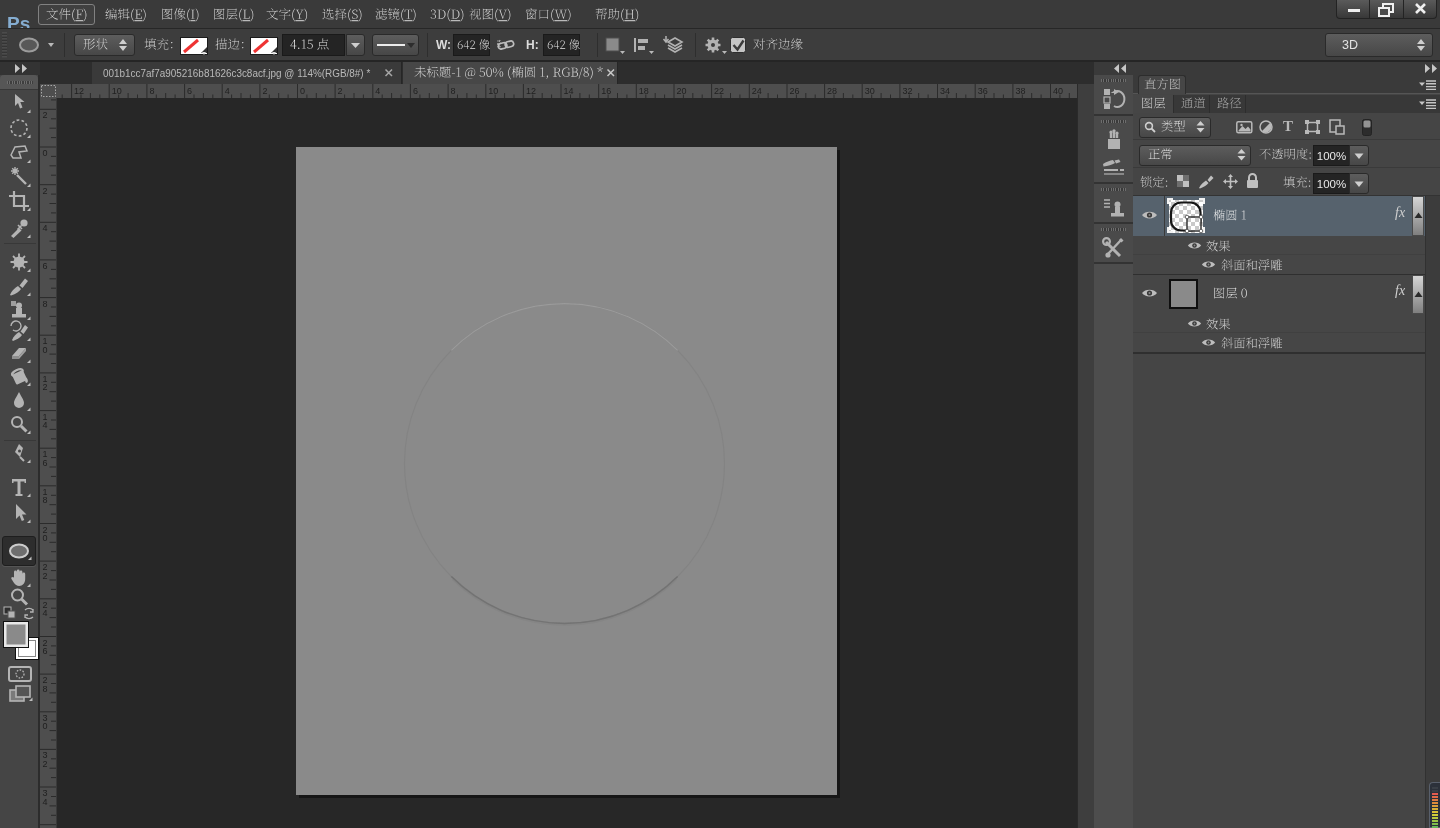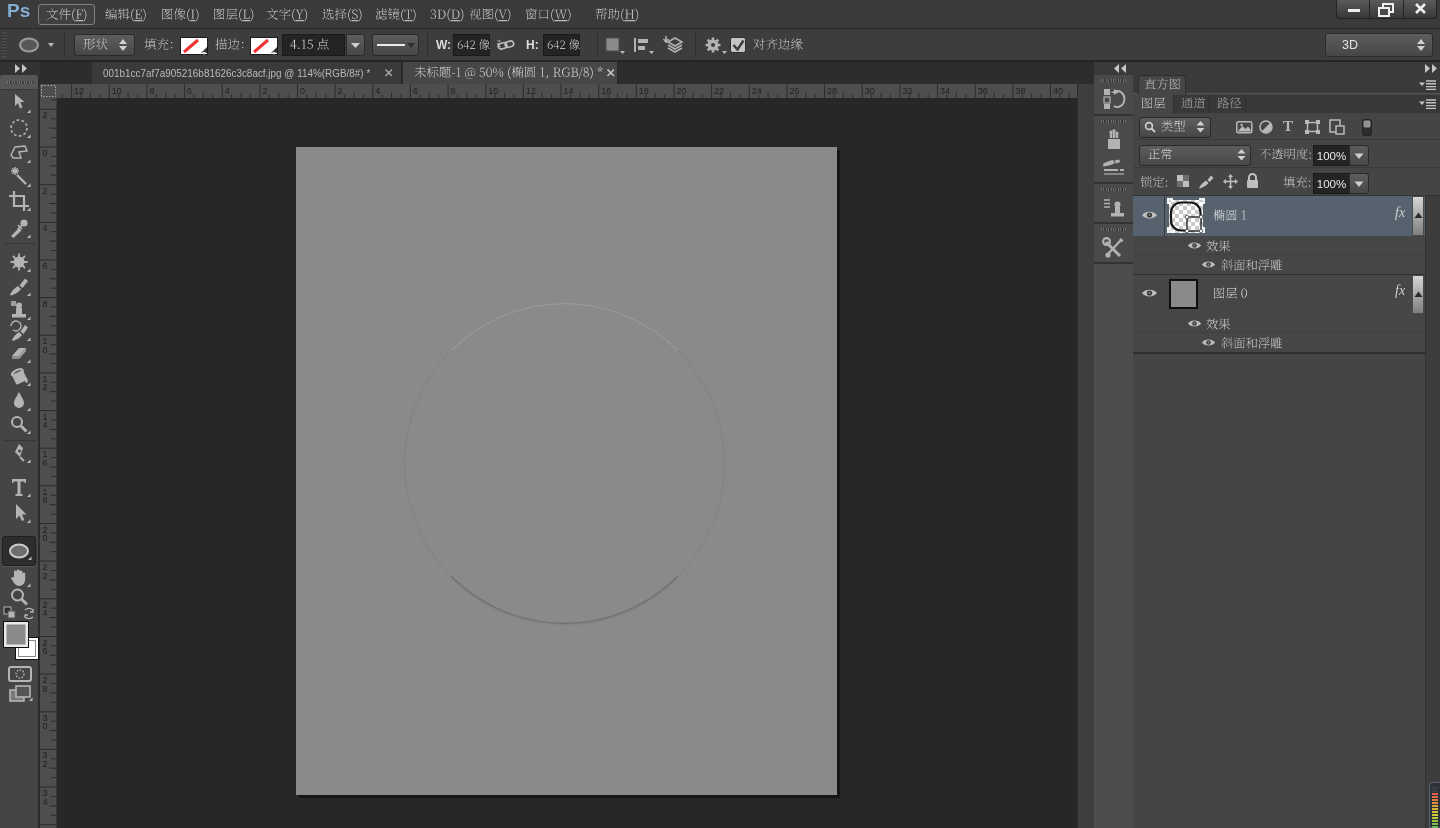--- a/index.html
+++ b/index.html
@@ -4,21 +4,21 @@
 html,body{width:1440px;height:828px;overflow:hidden;background:#3a3a3a;
 font-family:"Liberation Sans",sans-serif;}
 #app{position:relative;width:1440px;height:828px}
 .a{position:absolute}
 svg.t{position:absolute;overflow:visible}
 .dd{background:linear-gradient(#5d5d5d,#474747);border:1px solid #2a2a2a;border-radius:3px}
 .vbox{background:#242424;border:1px solid #1a1a1a;color:#e8e8e8}
 </style></head><body>
 <div id="app">
 <div class="a" style="left:0;top:0;width:1440px;height:28px;background:#3a3a3a"></div>
-<div class="a" style="left:7px;top:0;width:34px;height:23px;color:#85add1;font-size:19px;font-weight:bold;letter-spacing:0px">Ps</div>
+<div class="a" style="left:7px;top:13px;width:34px;height:23px;color:#85add1;font-size:19px;font-weight:bold;letter-spacing:0px">Ps</div>
 <div class="a" style="left:38px;top:4px;width:57px;height:21px;border:1px solid #818181;border-radius:3px;background:#404040"></div>
 <svg class="t" style="left:45px;top:8px" width="44" height="17">
       <path d="M6.2 0.3Q6.8 0.6 7.3 0.9Q7.7 1.2 7.9 1.5Q8.1 1.8 8.2 2.1Q8.3 2.3 8.2 2.5Q8.2 2.6 8.1 2.7Q7.9 2.7 7.8 2.6Q7.7 2.2 7.4 1.8Q7.1 1.4 6.7 1.1Q6.4 0.7 6.0 0.5ZM10.8 3.1Q10.3 4.7 9.6 6.0Q8.8 7.4 7.7 8.4Q6.6 9.5 5.1 10.3Q3.6 11.2 1.7 11.7L1.6 11.5Q4.0 10.7 5.7 9.5Q7.4 8.3 8.5 6.7Q9.5 5.1 10.0 3.1ZM11.9 2.3Q11.9 2.3 12.0 2.4Q12.1 2.5 12.3 2.6Q12.5 2.8 12.6 2.9Q12.8 3.0 12.9 3.2Q12.9 3.4 12.6 3.4H1.7L1.6 3.0H11.4ZM4.4 3.1Q4.8 4.7 5.6 6.0Q6.4 7.3 7.5 8.3Q8.6 9.3 10.0 10.0Q11.4 10.7 13.1 11.1L13.0 11.2Q12.8 11.2 12.6 11.3Q12.5 11.4 12.4 11.7Q10.7 11.2 9.4 10.4Q8.1 9.7 7.0 8.6Q6.0 7.6 5.3 6.3Q4.6 4.9 4.2 3.3Z M17.0 6.6H24.1L24.6 5.9Q24.6 5.9 24.7 6.0Q24.8 6.1 24.9 6.2Q25.1 6.3 25.2 6.5Q25.4 6.6 25.5 6.7Q25.5 6.9 25.2 6.9H17.1ZM18.9 1.0 19.9 1.3Q19.9 1.4 19.8 1.5Q19.7 1.5 19.5 1.5Q19.1 2.8 18.5 4.0Q17.9 5.1 17.1 5.9L17.0 5.8Q17.4 5.2 17.8 4.4Q18.1 3.7 18.4 2.8Q18.7 1.9 18.9 1.0ZM21.0 0.5 22.0 0.6Q22.0 0.7 21.9 0.8Q21.8 0.9 21.6 0.9V11.4Q21.6 11.4 21.5 11.5Q21.4 11.6 21.3 11.6Q21.2 11.7 21.1 11.7H21.0ZM18.5 3.1H23.7L24.2 2.5Q24.2 2.5 24.3 2.6Q24.4 2.7 24.6 2.8Q24.7 2.9 24.9 3.0Q25.0 3.2 25.2 3.3Q25.1 3.5 24.9 3.5H18.5ZM15.8 3.9 16.1 3.5 16.7 3.7Q16.7 3.8 16.6 3.9Q16.5 3.9 16.3 3.9V11.4Q16.3 11.5 16.2 11.5Q16.2 11.6 16.1 11.6Q16.0 11.7 15.9 11.7H15.8ZM16.9 0.3 17.9 0.7Q17.9 0.8 17.8 0.8Q17.6 0.9 17.4 0.9Q17.0 2.0 16.5 3.1Q16.0 4.1 15.4 5.0Q14.8 6.0 14.2 6.7L14.0 6.5Q14.5 5.8 15.1 4.8Q15.6 3.8 16.1 2.7Q16.6 1.5 16.9 0.3Z M27.9 7.0Q27.9 8.2 28.1 9.2Q28.3 10.2 28.8 11.1Q29.2 12.1 30.1 13.3L29.8 13.5Q28.5 12.0 27.8 10.4Q27.2 8.9 27.2 7.0Q27.2 5.2 27.8 3.6Q28.5 2.0 29.8 0.5L30.1 0.7Q29.2 1.9 28.8 2.9Q28.3 3.9 28.1 4.9Q27.9 5.8 27.9 7.0Z M31.1 10.8V10.4L32.7 10.2H33.0L34.7 10.4V10.8ZM32.4 10.8Q32.4 9.7 32.4 8.7Q32.4 7.6 32.4 6.6V5.9Q32.4 4.8 32.4 3.8Q32.4 2.7 32.4 1.7H33.3Q33.3 2.7 33.3 3.8Q33.3 4.9 33.3 6.0V6.3Q33.3 7.6 33.3 8.6Q33.3 9.7 33.3 10.8ZM32.9 6.4V6.0H35.9V6.4ZM35.8 7.7 35.6 6.3V6.0L35.8 4.7H36.2V7.7ZM31.1 2.1V1.7H32.9V2.2H32.7ZM37.2 3.9 36.9 1.8 37.3 2.1H32.9V1.7H37.6L37.7 3.9Z M40.6 7.0Q40.6 5.8 40.5 4.9Q40.2 3.9 39.8 2.9Q39.3 1.9 38.5 0.7L38.7 0.5Q40.1 2.0 40.7 3.6Q41.4 5.2 41.4 7.0Q41.4 8.9 40.7 10.4Q40.1 12.0 38.7 13.5L38.5 13.3Q39.3 12.1 39.8 11.1Q40.2 10.2 40.5 9.2Q40.6 8.2 40.6 7.0Z" fill="#dadada"></path>
       <rect x="30.4" y="12.2" width="7.8" height="1" fill="#dadada"></rect>
     </svg>
 <svg class="t" style="left:104px;top:8px" width="44" height="17">
       <path d="M7.2 11.4Q7.2 11.4 7.1 11.5Q7.0 11.6 6.8 11.6H6.7V5.6V5.6L7.4 5.9H7.2ZM8.4 0.2Q8.9 0.4 9.1 0.6Q9.4 0.9 9.5 1.1Q9.7 1.3 9.7 1.5Q9.7 1.7 9.6 1.8Q9.6 1.9 9.4 1.9Q9.3 1.9 9.2 1.8Q9.1 1.4 8.8 1.0Q8.5 0.6 8.2 0.3ZM5.8 1.8V1.6L6.5 1.9H6.4V5.1Q6.4 5.9 6.3 6.8Q6.3 7.6 6.1 8.5Q5.9 9.4 5.5 10.2Q5.2 11.0 4.5 11.7L4.3 11.6Q5.0 10.6 5.3 9.6Q5.6 8.5 5.7 7.4Q5.8 6.2 5.8 5.1V1.9ZM11.7 5.9 12.0 5.5 12.8 6.2Q12.7 6.3 12.4 6.4V10.8Q12.4 11.1 12.3 11.2Q12.2 11.4 12.1 11.5Q11.9 11.6 11.6 11.7Q11.6 11.6 11.5 11.4Q11.5 11.3 11.4 11.3Q11.3 11.2 11.2 11.2Q11.0 11.1 10.8 11.1V10.9Q10.8 10.9 10.9 10.9Q11.1 10.9 11.3 10.9Q11.5 10.9 11.6 10.9Q11.7 10.9 11.8 10.9Q11.8 10.8 11.8 10.7V5.9ZM10.6 10.5Q10.6 10.5 10.5 10.6Q10.4 10.7 10.2 10.7H10.1V5.9H10.6ZM8.9 10.9Q8.9 11.0 8.8 11.0Q8.7 11.1 8.5 11.1H8.4V5.9H8.9ZM11.5 1.9 11.9 1.6 12.6 2.2Q12.6 2.2 12.4 2.3Q12.3 2.3 12.2 2.4V4.7Q12.2 4.8 12.1 4.8Q12.0 4.9 11.9 4.9Q11.8 4.9 11.7 4.9H11.6V1.9ZM12.3 8.1V8.5H6.9V8.1ZM12.3 5.9V6.3H7.0V5.9ZM12.1 3.9V4.3H6.1V3.9ZM12.1 1.9V2.3H6.1V1.9ZM5.6 3.1Q5.5 3.2 5.3 3.3Q5.2 3.3 4.9 3.2L5.2 3.1Q5.0 3.6 4.6 4.1Q4.2 4.7 3.8 5.3Q3.4 5.9 2.9 6.4Q2.4 7.0 2.0 7.4L2.0 7.3H2.4Q2.4 7.6 2.2 7.8Q2.1 8.0 2.0 8.1L1.5 7.2Q1.5 7.2 1.7 7.1Q1.8 7.1 1.8 7.1Q2.2 6.7 2.6 6.1Q3.0 5.5 3.4 4.9Q3.8 4.3 4.1 3.7Q4.4 3.1 4.6 2.6ZM4.5 0.9Q4.5 1.0 4.3 1.0Q4.1 1.1 3.8 1.0L4.1 0.9Q3.9 1.4 3.5 2.0Q3.1 2.6 2.7 3.2Q2.3 3.9 1.8 4.3L1.8 4.2H2.2Q2.2 4.5 2.0 4.7Q1.9 4.9 1.7 5.0L1.4 4.1Q1.4 4.1 1.5 4.0Q1.6 4.0 1.6 4.0Q1.9 3.7 2.2 3.2Q2.5 2.8 2.8 2.2Q3.0 1.7 3.2 1.2Q3.4 0.8 3.6 0.4ZM1.5 9.9Q1.9 9.8 2.5 9.7Q3.1 9.5 3.8 9.3Q4.5 9.1 5.2 8.9L5.2 9.1Q4.7 9.3 4.0 9.7Q3.2 10.1 2.3 10.5Q2.2 10.7 2.0 10.8ZM1.8 7.2Q2.1 7.2 2.6 7.1Q3.2 7.0 3.8 6.9Q4.5 6.8 5.2 6.8L5.3 6.9Q4.9 7.0 4.4 7.2Q3.9 7.4 3.3 7.5Q2.7 7.7 2.0 7.9ZM1.6 4.1Q1.9 4.1 2.3 4.1Q2.8 4.1 3.3 4.1Q3.8 4.1 4.3 4.1L4.3 4.3Q4.0 4.4 3.3 4.5Q2.6 4.7 1.9 4.8Z M24.8 8.3Q24.8 8.3 24.9 8.5Q25.1 8.6 25.3 8.8Q25.5 9.0 25.6 9.2Q25.6 9.4 25.3 9.4L18.0 10.3L17.8 9.9L24.3 9.1ZM23.9 11.5Q23.9 11.5 23.8 11.6Q23.7 11.7 23.5 11.7H23.4V4.3H23.9ZM19.9 4.2V9.9L19.4 10.0V4.2ZM24.5 3.6Q24.5 3.6 24.6 3.7Q24.6 3.8 24.8 3.9Q24.9 4.0 25.1 4.1Q25.2 4.3 25.4 4.4Q25.3 4.6 25.0 4.6H18.2L18.1 4.2H24.0ZM23.8 2.8V3.1H19.6V2.8ZM23.7 7.7V8.1H19.7V7.7ZM23.7 5.9V6.3H19.7V5.9ZM19.3 0.5 20.0 0.9H23.5L23.7 0.5L24.5 1.1Q24.4 1.1 24.3 1.2Q24.2 1.2 24.0 1.3V3.4Q24.0 3.5 23.9 3.6Q23.7 3.6 23.6 3.6H23.5V1.2H19.9V3.5Q19.9 3.6 19.8 3.7Q19.6 3.8 19.4 3.8H19.3V0.9ZM16.9 11.5Q16.9 11.5 16.8 11.6Q16.7 11.7 16.5 11.7H16.4V5.9H16.9ZM17.4 3.8Q17.4 3.9 17.3 4.0Q17.2 4.1 16.9 4.1V6.0Q16.9 6.0 16.8 6.0Q16.7 6.0 16.6 6.0H16.4V3.6ZM14.0 9.0Q14.5 8.9 15.2 8.7Q16.0 8.5 16.9 8.2Q17.9 7.9 18.9 7.6L18.9 7.8Q18.2 8.1 17.2 8.5Q16.1 9.0 14.8 9.5Q14.8 9.7 14.6 9.8ZM18.0 5.2Q18.0 5.2 18.1 5.3Q18.2 5.4 18.5 5.6Q18.7 5.8 18.8 5.9Q18.8 6.1 18.5 6.1H14.8L14.7 5.8H17.5ZM17.9 2.0Q17.9 2.0 18.1 2.1Q18.2 2.2 18.4 2.4Q18.6 2.5 18.8 2.7Q18.8 2.9 18.5 2.9H14.0L13.9 2.5H17.4ZM16.8 0.7Q16.7 0.8 16.6 0.9Q16.4 1.0 16.2 0.9L16.3 0.7Q16.2 1.1 16.1 1.6Q16.0 2.2 15.8 2.8Q15.7 3.4 15.5 4.0Q15.3 4.6 15.2 5.1Q15.0 5.7 14.9 6.1H15.0L14.6 6.5L13.9 5.8Q14.1 5.8 14.3 5.7Q14.5 5.6 14.6 5.6L14.4 6.0Q14.5 5.6 14.7 5.1Q14.8 4.6 15.0 3.9Q15.2 3.3 15.3 2.6Q15.5 2.0 15.6 1.4Q15.8 0.8 15.8 0.4Z M27.9 7.0Q27.9 8.2 28.1 9.2Q28.3 10.2 28.8 11.1Q29.2 12.1 30.1 13.3L29.8 13.5Q28.5 12.0 27.8 10.4Q27.2 8.9 27.2 7.0Q27.2 5.2 27.8 3.6Q28.5 2.0 29.8 0.5L30.1 0.7Q29.2 1.9 28.8 2.9Q28.3 3.9 28.1 4.9Q27.9 5.8 27.9 7.0Z M31.1 10.8V10.4L32.7 10.2H32.9V10.8ZM32.4 10.8Q32.4 9.7 32.4 8.7Q32.4 7.6 32.4 6.6V5.9Q32.4 4.8 32.4 3.8Q32.4 2.7 32.4 1.7H33.3Q33.3 2.7 33.3 3.8Q33.3 4.9 33.3 6.0V6.3Q33.3 7.6 33.3 8.6Q33.3 9.7 33.3 10.8ZM32.9 10.8V10.3H37.5L37.1 10.6L37.4 8.6H37.9L37.8 10.8ZM32.9 6.4V6.0H35.8V6.4ZM35.8 7.7 35.6 6.3V6.0L35.8 4.7H36.1V7.7ZM31.1 2.1V1.7H32.9V2.2H32.7ZM37.2 3.9 36.9 1.8 37.3 2.1H32.9V1.7H37.6L37.7 3.9Z M41.0 7.0Q41.0 5.8 40.8 4.9Q40.6 3.9 40.1 2.9Q39.6 1.9 38.8 0.7L39.0 0.5Q40.4 2.0 41.0 3.6Q41.7 5.2 41.7 7.0Q41.7 8.9 41.0 10.4Q40.4 12.0 39.0 13.5L38.8 13.3Q39.6 12.1 40.1 11.1Q40.6 10.2 40.8 9.2Q41.0 8.2 41.0 7.0Z" fill="#dadada"></path>
       <rect x="30.4" y="12.2" width="8.1" height="1" fill="#dadada"></rect>
     </svg>
 <svg class="t" style="left:160px;top:8px" width="41" height="17">

